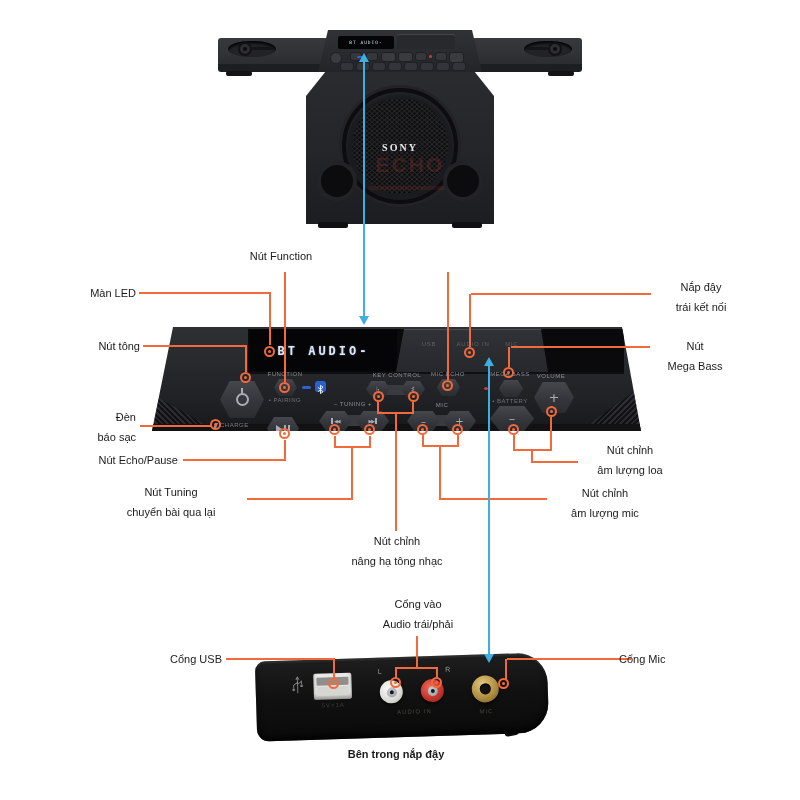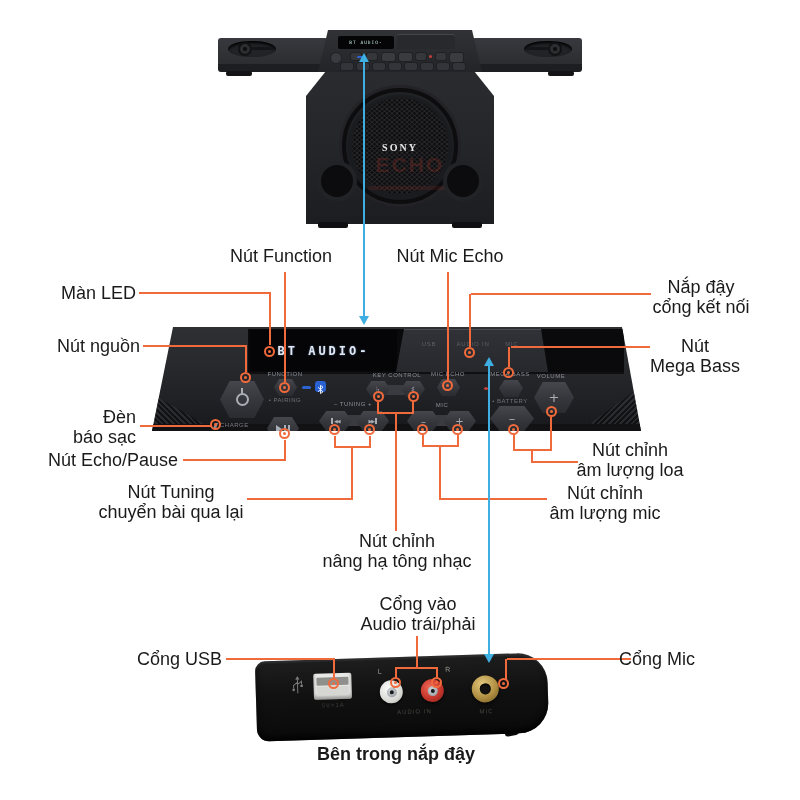--- a/index.html
+++ b/index.html
@@ -1,20 +1,20 @@
 <!DOCTYPE html>
 <html><head>
 <meta charset="utf-8">
 <style>
   html,body{margin:0;padding:0;background:#fff;}
   #stage{position:relative;width:800px;height:800px;background:#fff;overflow:hidden;
          font-family:"Liberation Sans","DejaVu Sans",sans-serif;}
   .abs{position:absolute;}
   
-  .lbl{position:absolute;color:#1a1a1a;font-size:18px;line-height:19.5px;white-space:pre-line;}
+  .lbl{position:absolute;color:#1a1a1a;font-size:11px;line-height:19.5px;white-space:pre-line;}
   .lbl.c{text-align:center;}
   .lbl.r{text-align:right;}
   .lbl.b{font-weight:bold;}
   
   .ol{position:absolute;background:#F16A3C;}
   
   .cc{position:absolute;width:11px;height:11px;border:2px solid #F16A3C;border-radius:50%;box-sizing:border-box;}
   .cc:after{content:"";position:absolute;left:2px;top:2px;width:3px;height:3px;border-radius:50%;background:#F16A3C;}
   
   .bl{position:absolute;background:#3FAEE0;width:2px;}
@@ -290,25 +290,24 @@
   <div class="cc" style="left:498px;top:678px;"></div>
 
   <div class="bl" style="left:363px;top:62px;height:254px;"></div>
   <div class="bh up" style="left:359px;top:53px;"></div>
   <div class="bh down" style="left:359px;top:316px;"></div>
   <div class="bl" style="left:488px;top:366px;height:288px;"></div>
   <div class="bh up" style="left:484px;top:357px;"></div>
   <div class="bh down" style="left:484px;top:654px;"></div>
 
   <div class="lbl c" style="left:201px;top:247px;width:160px;">Nút Function</div>
-  <div class="lbl c" style="left:370px;top:247px;width:160px;">Nút Mic Echo</div>
   <div class="lbl r" style="left:0;top:284px;width:136px;">Màn LED</div>
   <div class="lbl c" style="left:621px;top:278px;width:160px;">Nắp đậy
-cổng kết nối</div>
-  <div class="lbl r" style="left:0;top:337px;width:140px;">Nút nguồn</div>
+trái kết nối</div>
+  <div class="lbl r" style="left:0;top:337px;width:140px;">Nút tông</div>
   <div class="lbl c" style="left:615px;top:337px;width:160px;">Nút
 Mega Bass</div>
   <div class="lbl r" style="left:0;top:408px;width:136px;">Đèn
 báo sạc</div>
   <div class="lbl r" style="left:0;top:451px;width:178px;">Nút Echo/Pause</div>
   <div class="lbl c" style="left:550px;top:441px;width:160px;">Nút chỉnh
 âm lượng loa</div>
   <div class="lbl c" style="left:66px;top:483px;width:210px;">Nút Tuning
 chuyển bài qua lại</div>
   <div class="lbl c" style="left:525px;top:484px;width:160px;">Nút chỉnh

